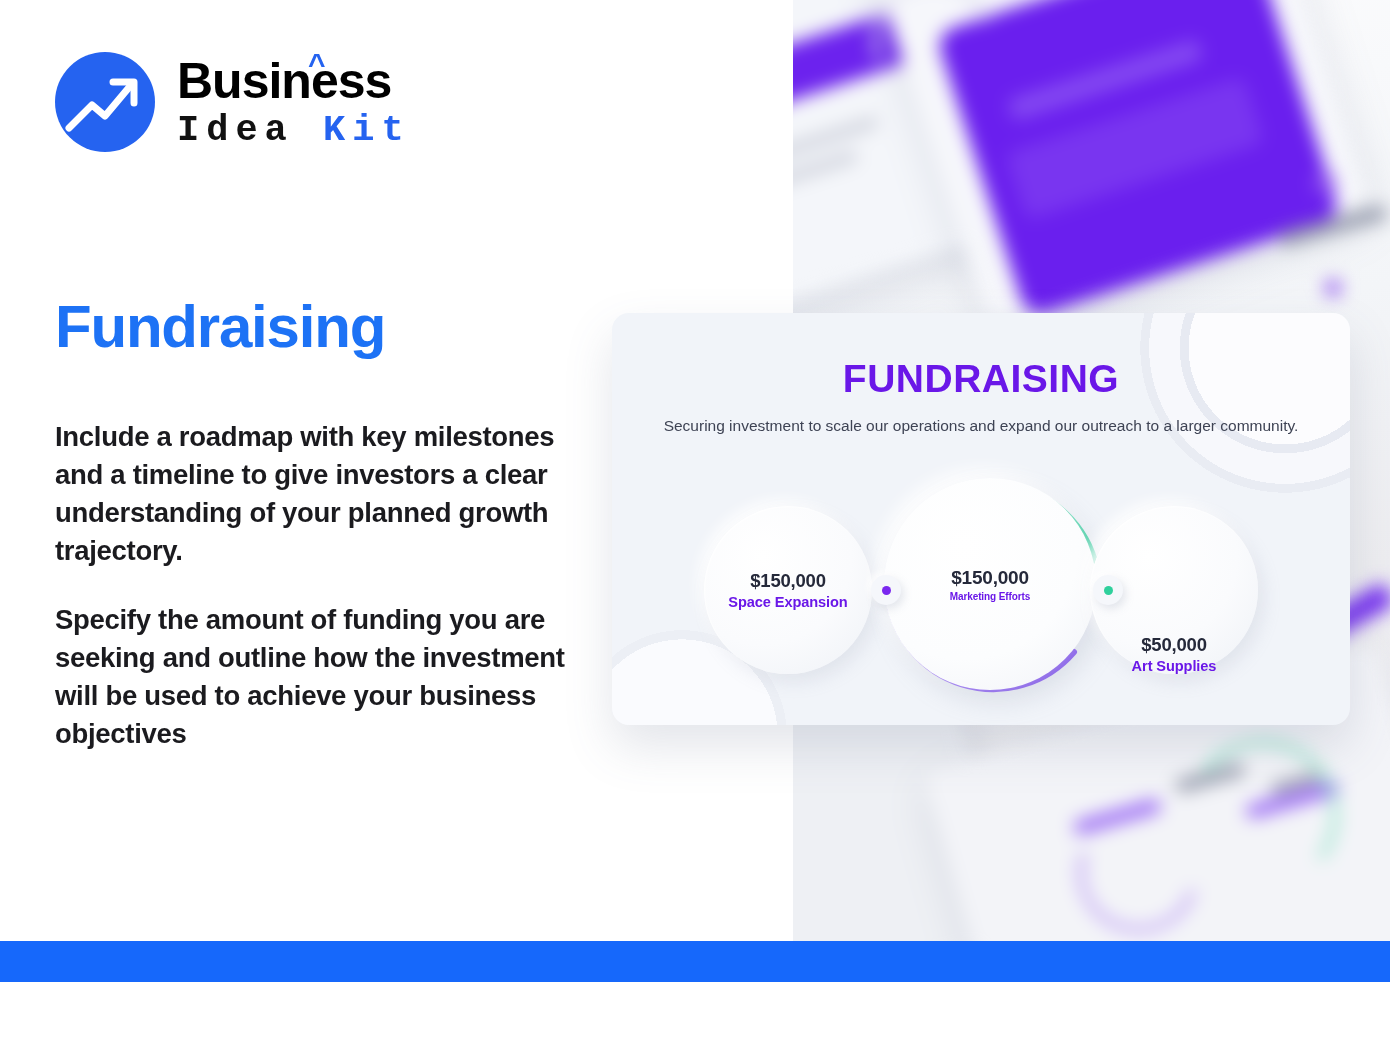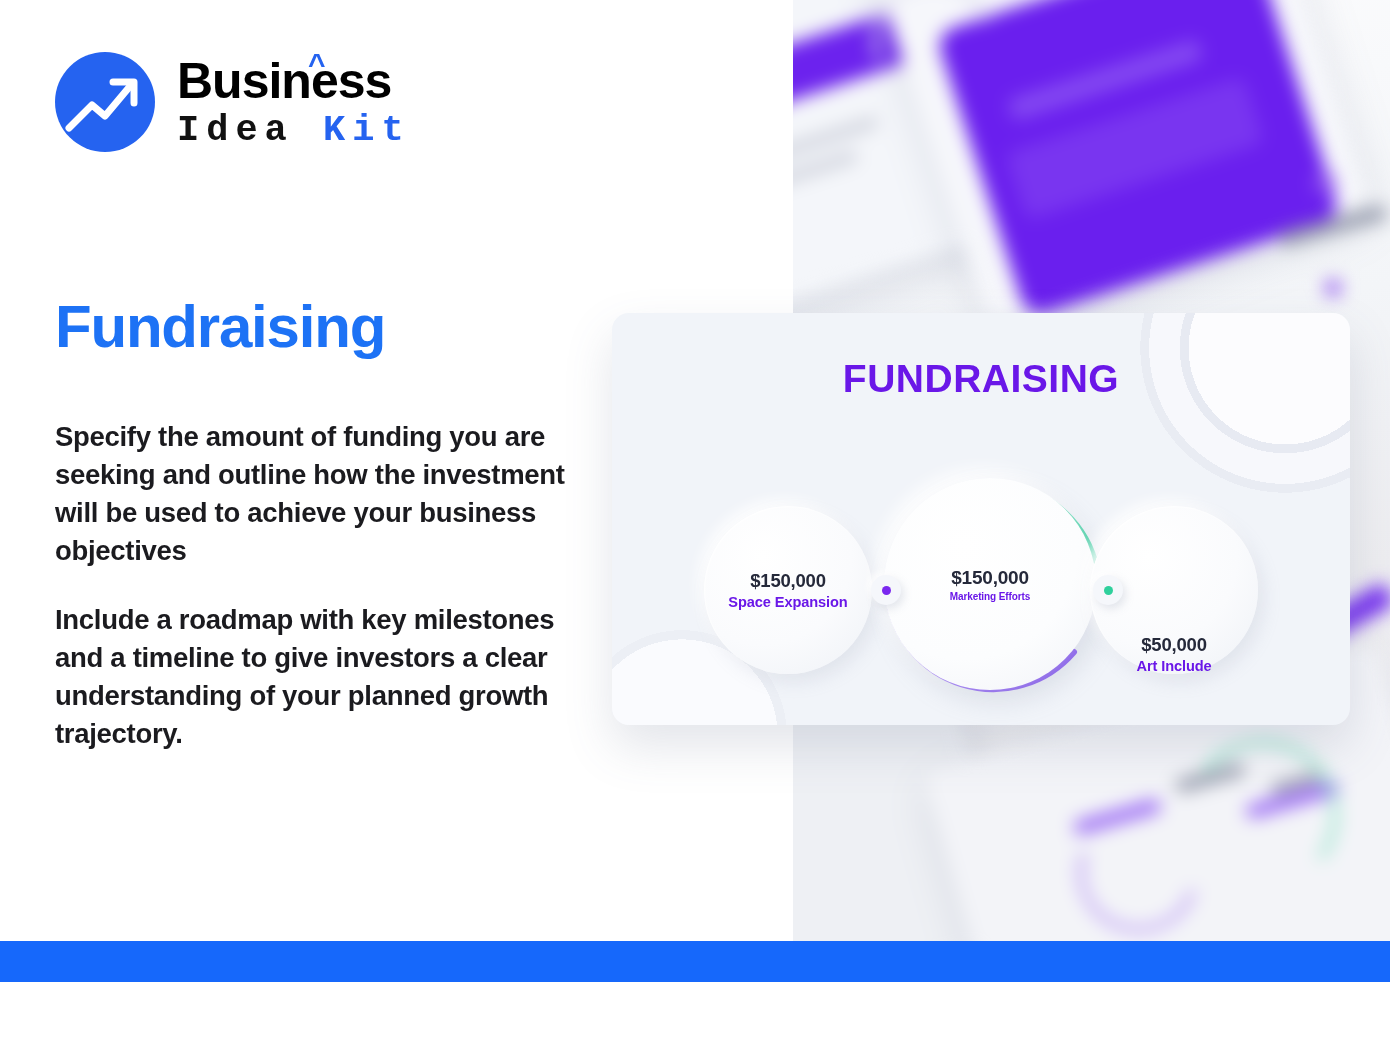--- a/index.html
+++ b/index.html
@@ -366,51 +366,52 @@
         </div>
         <div class="logo-sub">
           <span>Idea</span><span>&nbsp;</span><span class="kit">Kit</span>
         </div>
       </div>
     </div>
 
     <h1 class="headline">Fundraising</h1>
 
     <div class="body-copy">
+      <p>Include a roadmap with key milestones and a timeline to give investors a clear understanding of your planned growth trajectory.</p>
       <p>Specify the amount of funding you are seeking and outline how the investment will be used to achieve your business objectives</p>
-      <p>Include a roadmap with key milestones and a timeline to give investors a clear understanding of your planned growth trajectory.</p>
     </div>
   </div>
 
   <div class="fund-card">
     <div class="card-corner-rings"></div>
     <div class="card-corner-rings2"></div>
 
     <div class="card-title">FUNDRAISING</div>
+    <div class="card-sub">Securing investment to scale our operations and expand our outreach to a larger community.</div>
 
     <div class="circles-wrap">
 
       <svg class="arc-svg" viewBox="0 0 260 260">
         <path d="M 46 76 A 106 106 0 0 1 238 122" fill="none" stroke="#2fd09c" stroke-width="6" stroke-linecap="round"></path>
         <path d="M 28 140 A 106 106 0 0 0 214 198" fill="none" stroke="#8b5cf6" stroke-width="6" stroke-linecap="round" opacity="0.95"></path>
       </svg>
 
       <div class="circ circ-side circ-left">
         <div class="amount">$150,000</div>
         <div class="label">Space Expansion</div>
       </div>
 
       <div class="circ circ-center">
         <div class="amount">$150,000</div>
         <div class="label">Marketing Efforts</div>
       </div>
 
       <div class="circ circ-side circ-right">
         <div class="amount">$50,000</div>
-        <div class="label">Art Include</div>
+        <div class="label">Art Supplies</div>
       </div>
 
       <div class="node node-left">
           <i></i>
         </div>
       <div class="node node-right">
           <i></i>
         </div>
     </div>
   </div>

